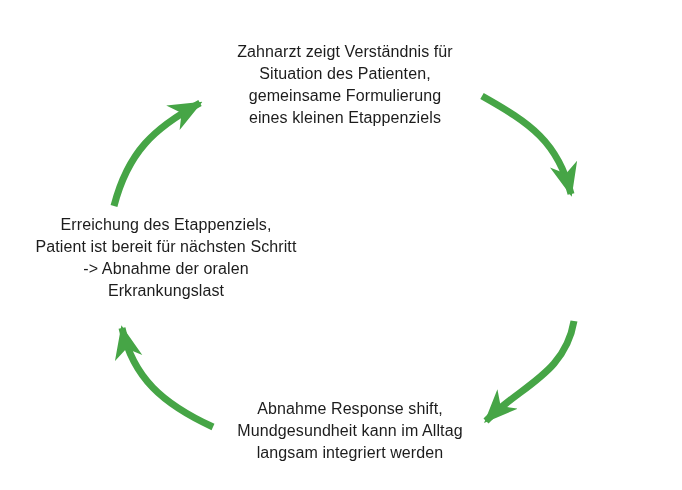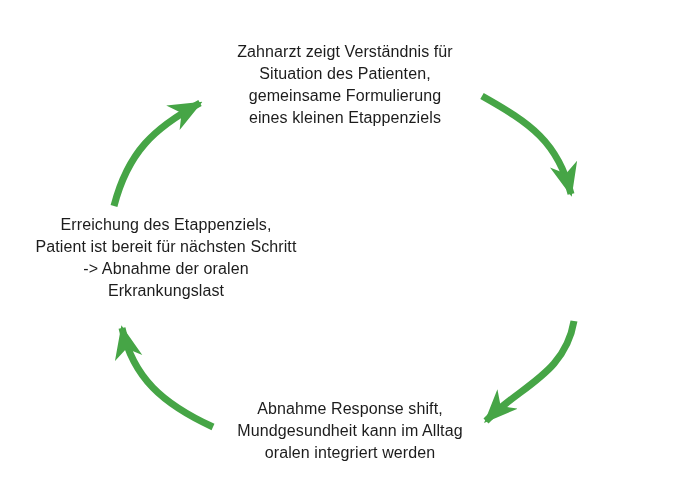--- a/index.html
+++ b/index.html
@@ -58,20 +58,20 @@
   </svg>
 
   <div class="node node-top">Zahnarzt zeigt Verständnis für
 Situation des Patienten,
 gemeinsame Formulierung
 eines kleinen Etappenziels</div>
 
 
   <div class="node node-bottom">Abnahme Response shift,
 Mundgesundheit kann im Alltag
-oralen integriert werden</div>
+langsam integriert werden</div>
 
   <div class="node node-left">Erreichung des Etappenziels,
 Patient ist bereit für nächsten Schritt
 -&gt; Abnahme der oralen
 Erkrankungslast</div>
 
 </div>
 
 </body></html>

